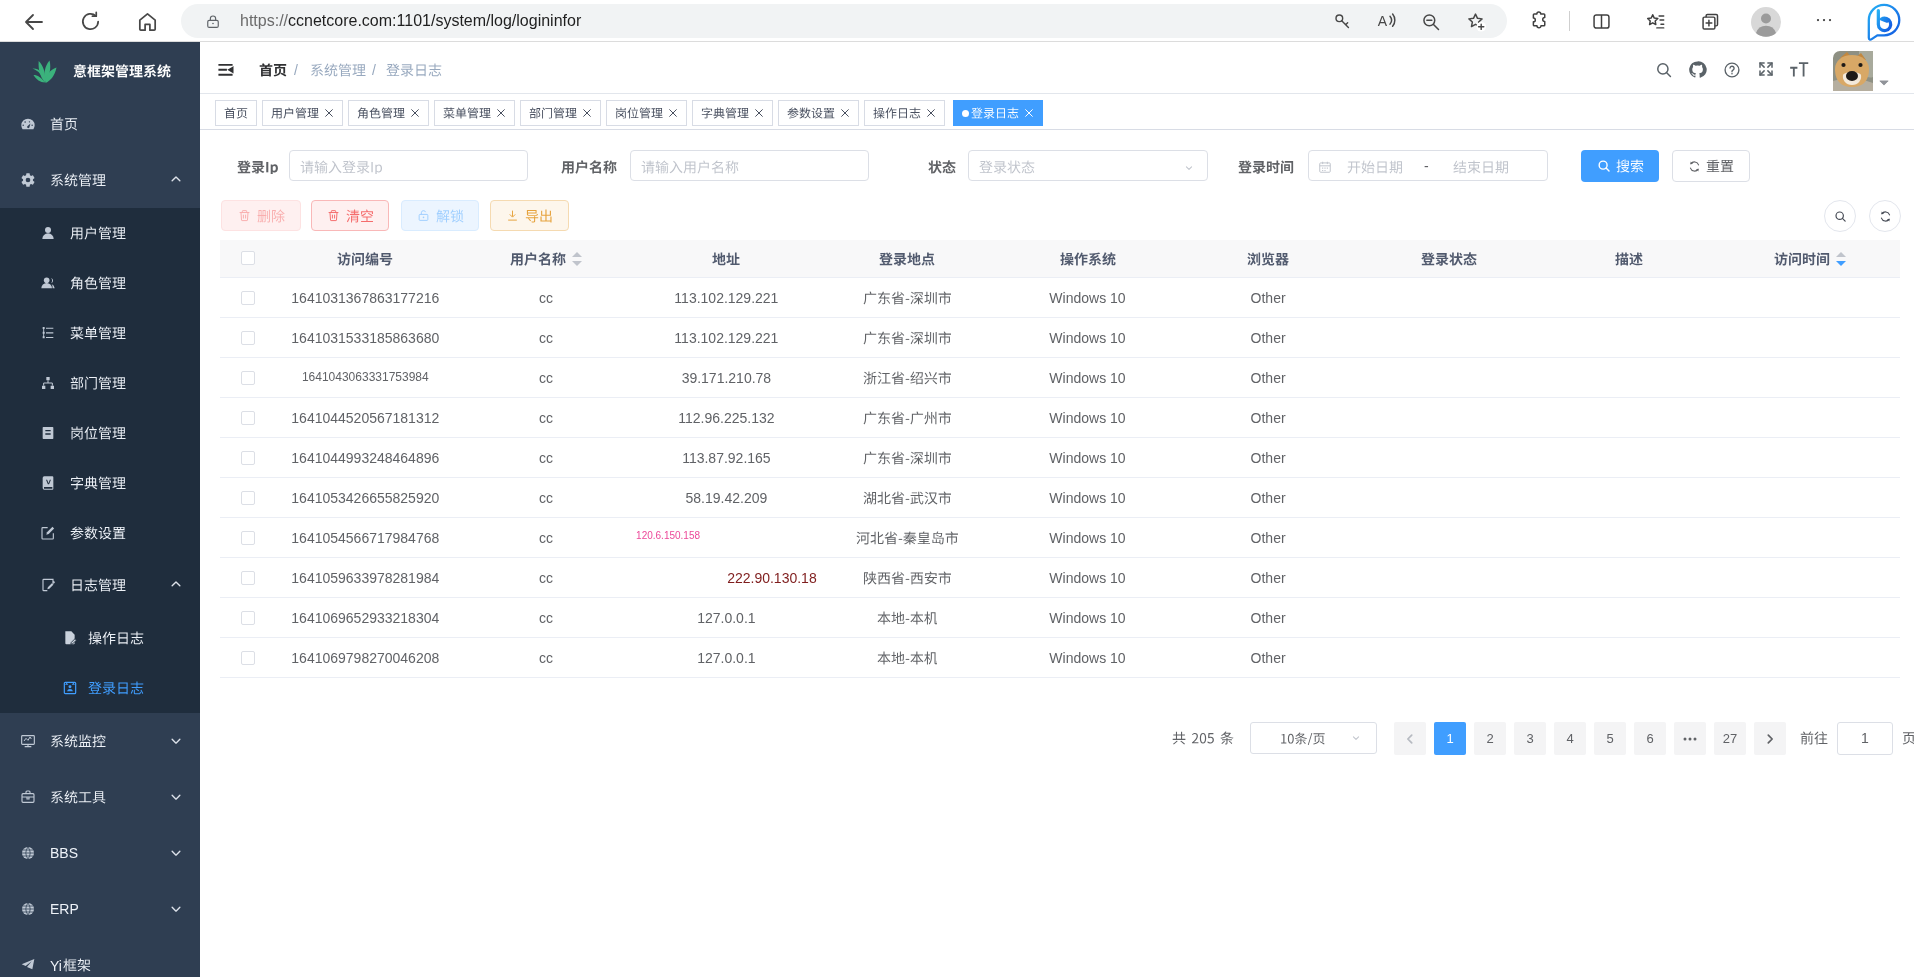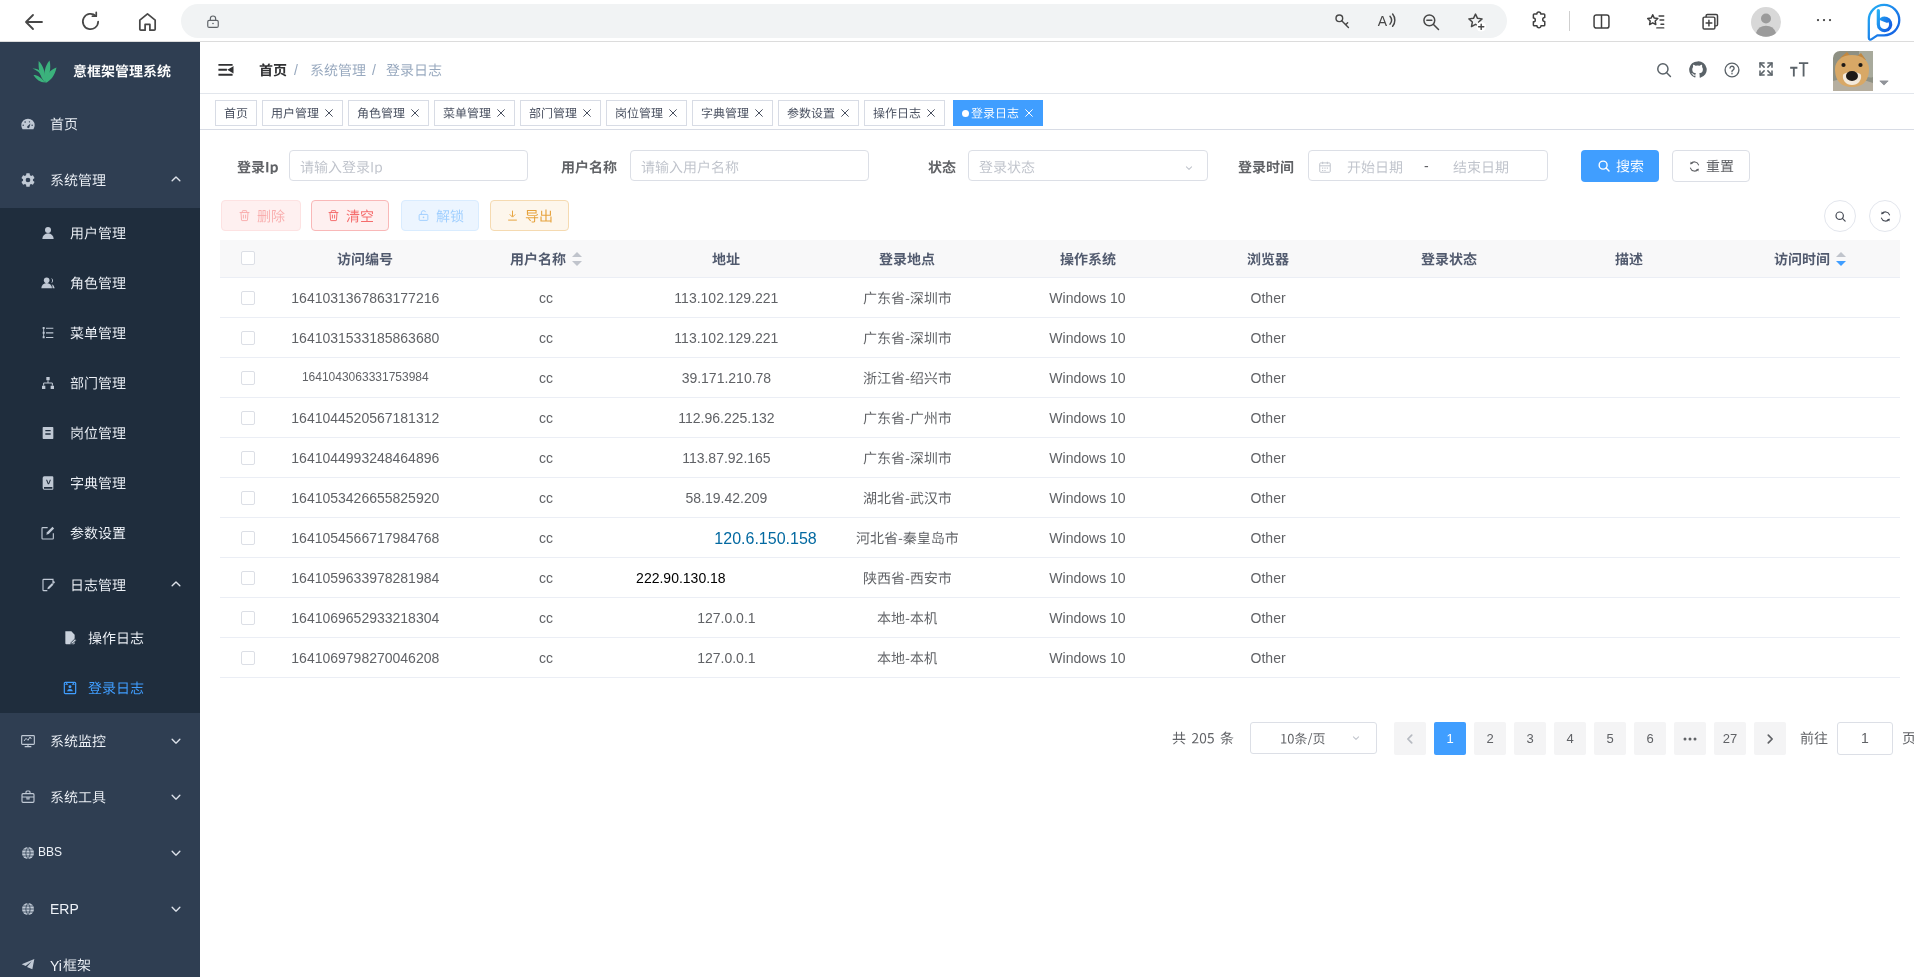--- a/index.html
+++ b/index.html
@@ -157,20 +157,21 @@
       </svg>
     </div>
     <div class="r" style="left:181px;top:4px;width:1326px;height:34px;background:#f1f3f4;border-radius:17px"></div>
     <div style="position:absolute;left:206px;top:13px;">
       <svg width="14" height="17" viewBox="0 0 24 24" fill="none">
         <rect x="3" y="10" width="18" height="12" rx="2.5" stroke="#5f6368" stroke-width="2"></rect>
         <path d="M7.5 10V7a4.5 4.5 0 0 1 9 0v3" stroke="#5f6368" stroke-width="2"></path>
         <circle cx="12" cy="15.5" r="1.4" fill="#5f6368"></circle>
       </svg>
     </div>
+    <div class="txt" style="left:240px;top:0;height:41px;line-height:41px;font-size:16px;color:#1f1f1f"><span style="color:#6b6b6b">https://</span>ccnetcore.com<span>:1101/system/log/logininfor</span></div>
     <div style="position:absolute;left:1333px;top:12px;">
       <svg width="19" height="19" viewBox="0 0 24 24" fill="none">
         <circle cx="8" cy="8" r="4.2" stroke="#474747" stroke-width="1.8"></circle>
         <path d="M11 11l8.5 8.5M16 16l2.5-2.5M13.5 13.5l2.3 2.3" stroke="#474747" stroke-width="1.8" stroke-linecap="round"></path>
       </svg>
     </div>
     <div style="position:absolute;left:1376px;top:11px;">
       <svg width="21" height="21" viewBox="0 0 24 24" fill="none">
         <text x="2" y="17" font-family="Liberation Sans" font-size="16" fill="#474747">A</text>
         <path d="M16 6a7 7 0 0 1 0 9M19 3.5a11 11 0 0 1 0 14" stroke="#474747" stroke-width="1.7" stroke-linecap="round"></path>
@@ -508,21 +509,21 @@
       <svg width="12" height="12" viewBox="0 0 14 14" fill="none">
         <path d="M2.5 5l4.5 4.5L11.5 5" stroke="#dde2ea" stroke-width="1.6" fill="none" stroke-linecap="round" stroke-linejoin="round"></path>
       </svg>
     </div>
     <div style="position:absolute;left:20px;top:803px;">
       <svg width="16" height="16" viewBox="0 0 24 24" fill="none">
         <circle cx="12" cy="12" r="9" fill="#c0c9d5"></circle>
         <path d="M12 3a14 14 0 0 0 0 18M12 3a14 14 0 0 1 0 18M3 12h18M4.5 7.5h15M4.5 16.5h15" stroke="#304156" stroke-width="1.2" fill="none"></path>
       </svg>
     </div>
-    <div class="txt" style="left:38px;top:802.5px;font-size:12px;color:#eef2f8">BBS</div>
+    <div class="txt" style="left:50px;top:802.5px;font-size:14px;color:#eef2f8">BBS</div>
     <div style="position:absolute;left:170px;top:805px;">
       <svg width="12" height="12" viewBox="0 0 14 14" fill="none">
         <path d="M2.5 5l4.5 4.5L11.5 5" stroke="#dde2ea" stroke-width="1.6" fill="none" stroke-linecap="round" stroke-linejoin="round"></path>
       </svg>
     </div>
     <div style="position:absolute;left:20px;top:859px;">
       <svg width="16" height="16" viewBox="0 0 24 24" fill="none">
         <circle cx="12" cy="12" r="9" fill="#c0c9d5"></circle>
         <path d="M12 3a14 14 0 0 0 0 18M12 3a14 14 0 0 1 0 18M3 12h18M4.5 7.5h15M4.5 16.5h15" stroke="#304156" stroke-width="1.2" fill="none"></path>
       </svg>
@@ -1197,42 +1198,42 @@
           <use href="#r5e02" x="5347"></use>
         </g>
       </svg>
     </div>
     <div class="txt" style="left:797.2px;top:360px;width:180.6px;text-align:center;font-size:14px;color:#606266">Windows 10</div>
     <div class="txt" style="left:977.8px;top:360px;width:180.6px;text-align:center;font-size:14px;color:#606266">Other</div>
     <div class="r" style="left:20px;top:388px;width:1680px;height:40px;border-bottom:1px solid #ebeef5"></div>
     <div class="r" style="left:41px;top:401px;width:14px;height:14px;border:1px solid #dcdfe6;border-radius:2px;background:#fff"></div>
     <div class="txt" style="left:75.0px;top:400px;width:180.6px;text-align:center;font-size:14px;color:#606266">1641054566717984768</div>
     <div class="txt" style="left:255.6px;top:400px;width:180.6px;text-align:center;font-size:14px;color:#606266">cc</div>
-    <div class="txt" style="left:436.1px;top:400px;width:180.6px;text-align:right;font-size:16px;color:#0369a1">120.6.150.158</div>
+    <div class="txt" style="left:436.1px;top:400px;width:180.6px;text-align:left;font-size:10px;color:#ec4899">120.6.150.158</div>
     <div style="position:absolute;left:655.5px;top:401px;">
       <svg width="102.9" height="14" viewBox="0 0 7347 1000">
         <g fill="#606266" transform="translate(0,880) scale(1,-1)">
           <use href="#r6cb3" x="0"></use>
           <use href="#r5317" x="1000"></use>
           <use href="#r7701" x="2000"></use>
           <use href="#r002d" x="3000"></use>
           <use href="#r79e6" x="3347"></use>
           <use href="#r7687" x="4347"></use>
           <use href="#r5c9b" x="5347"></use>
           <use href="#r5e02" x="6347"></use>
         </g>
       </svg>
     </div>
     <div class="txt" style="left:797.2px;top:400px;width:180.6px;text-align:center;font-size:14px;color:#606266">Windows 10</div>
     <div class="txt" style="left:977.8px;top:400px;width:180.6px;text-align:center;font-size:14px;color:#606266">Other</div>
     <div class="r" style="left:20px;top:428px;width:1680px;height:40px;border-bottom:1px solid #ebeef5"></div>
     <div class="r" style="left:41px;top:441px;width:14px;height:14px;border:1px solid #dcdfe6;border-radius:2px;background:#fff"></div>
     <div class="txt" style="left:75.0px;top:440px;width:180.6px;text-align:center;font-size:14px;color:#606266">1641059633978281984</div>
     <div class="txt" style="left:255.6px;top:440px;width:180.6px;text-align:center;font-size:14px;color:#606266">cc</div>
-    <div class="txt" style="left:436.1px;top:440px;width:180.6px;text-align:left;font-size:14px;color:#000000">222.90.130.18</div>
+    <div class="txt" style="left:436.1px;top:440px;width:180.6px;text-align:right;font-size:14px;color:#7f1d1d">222.90.130.18</div>
     <div style="position:absolute;left:662.5px;top:441px;">
       <svg width="88.9" height="14" viewBox="0 0 6347 1000">
         <g fill="#606266" transform="translate(0,880) scale(1,-1)">
           <use href="#r9655" x="0"></use>
           <use href="#r897f" x="1000"></use>
           <use href="#r7701" x="2000"></use>
           <use href="#r002d" x="3000"></use>
           <use href="#r897f" x="3347"></use>
           <use href="#r5b89" x="4347"></use>
           <use href="#r5e02" x="5347"></use>

